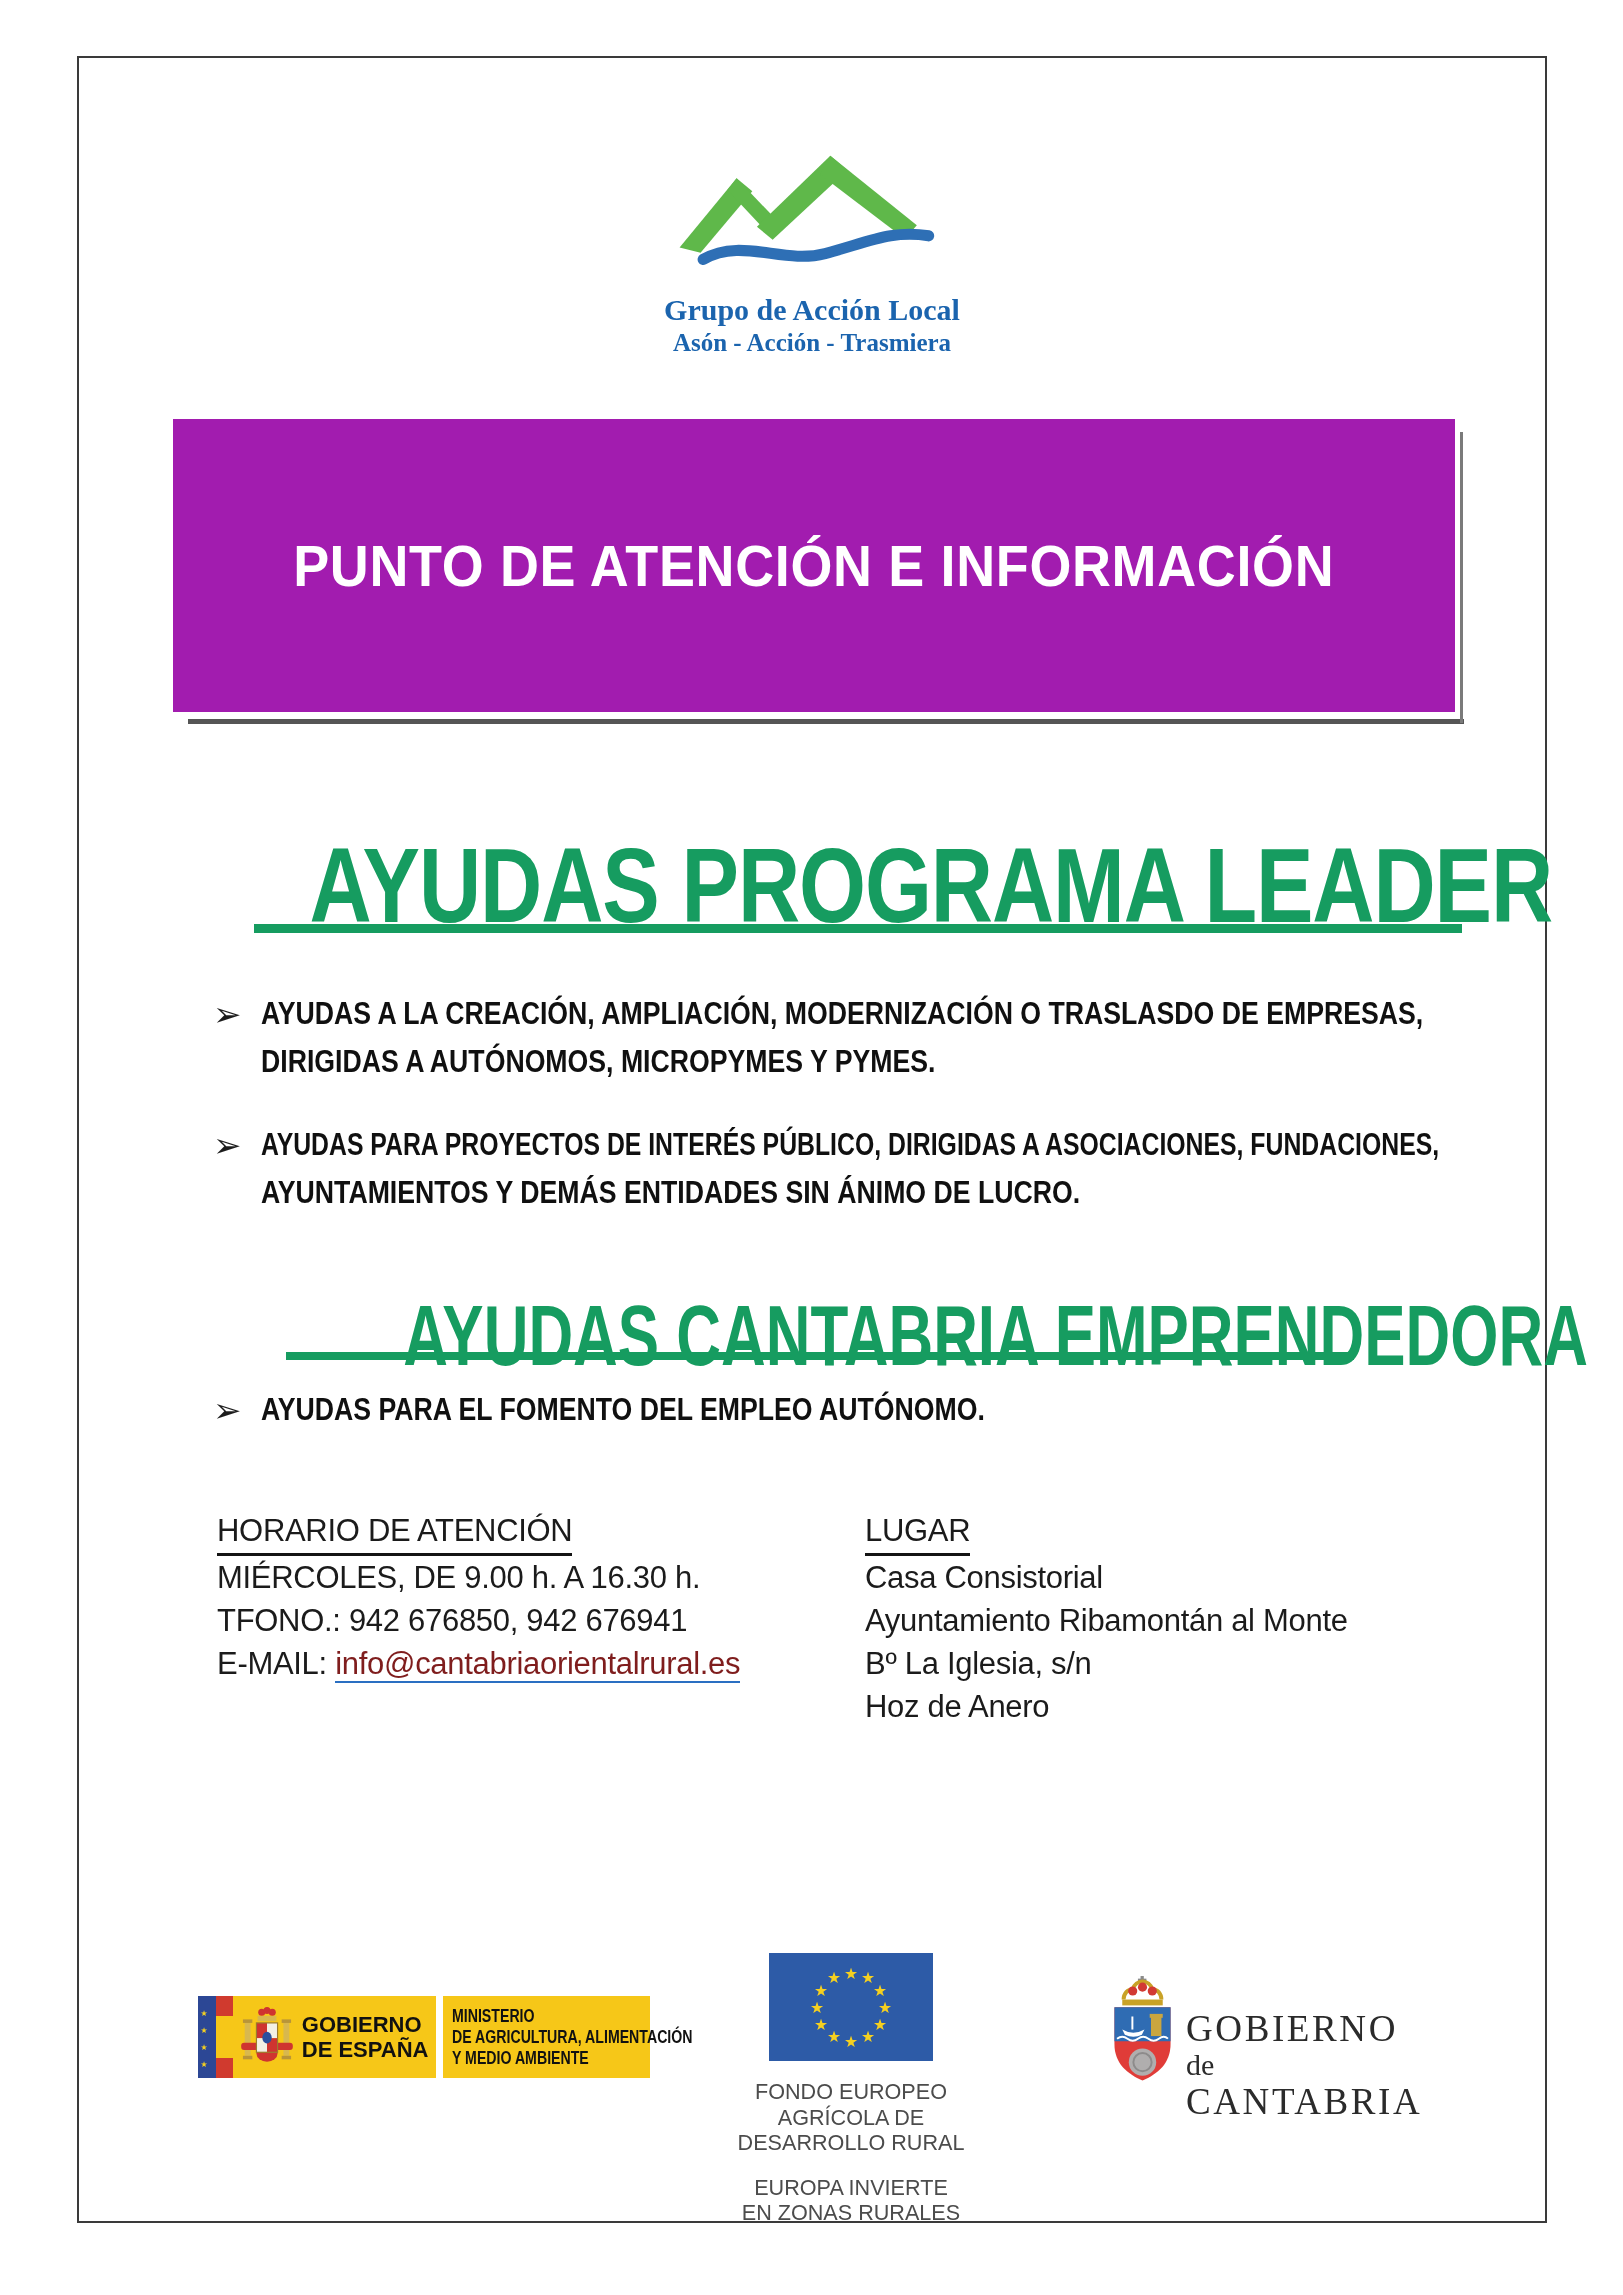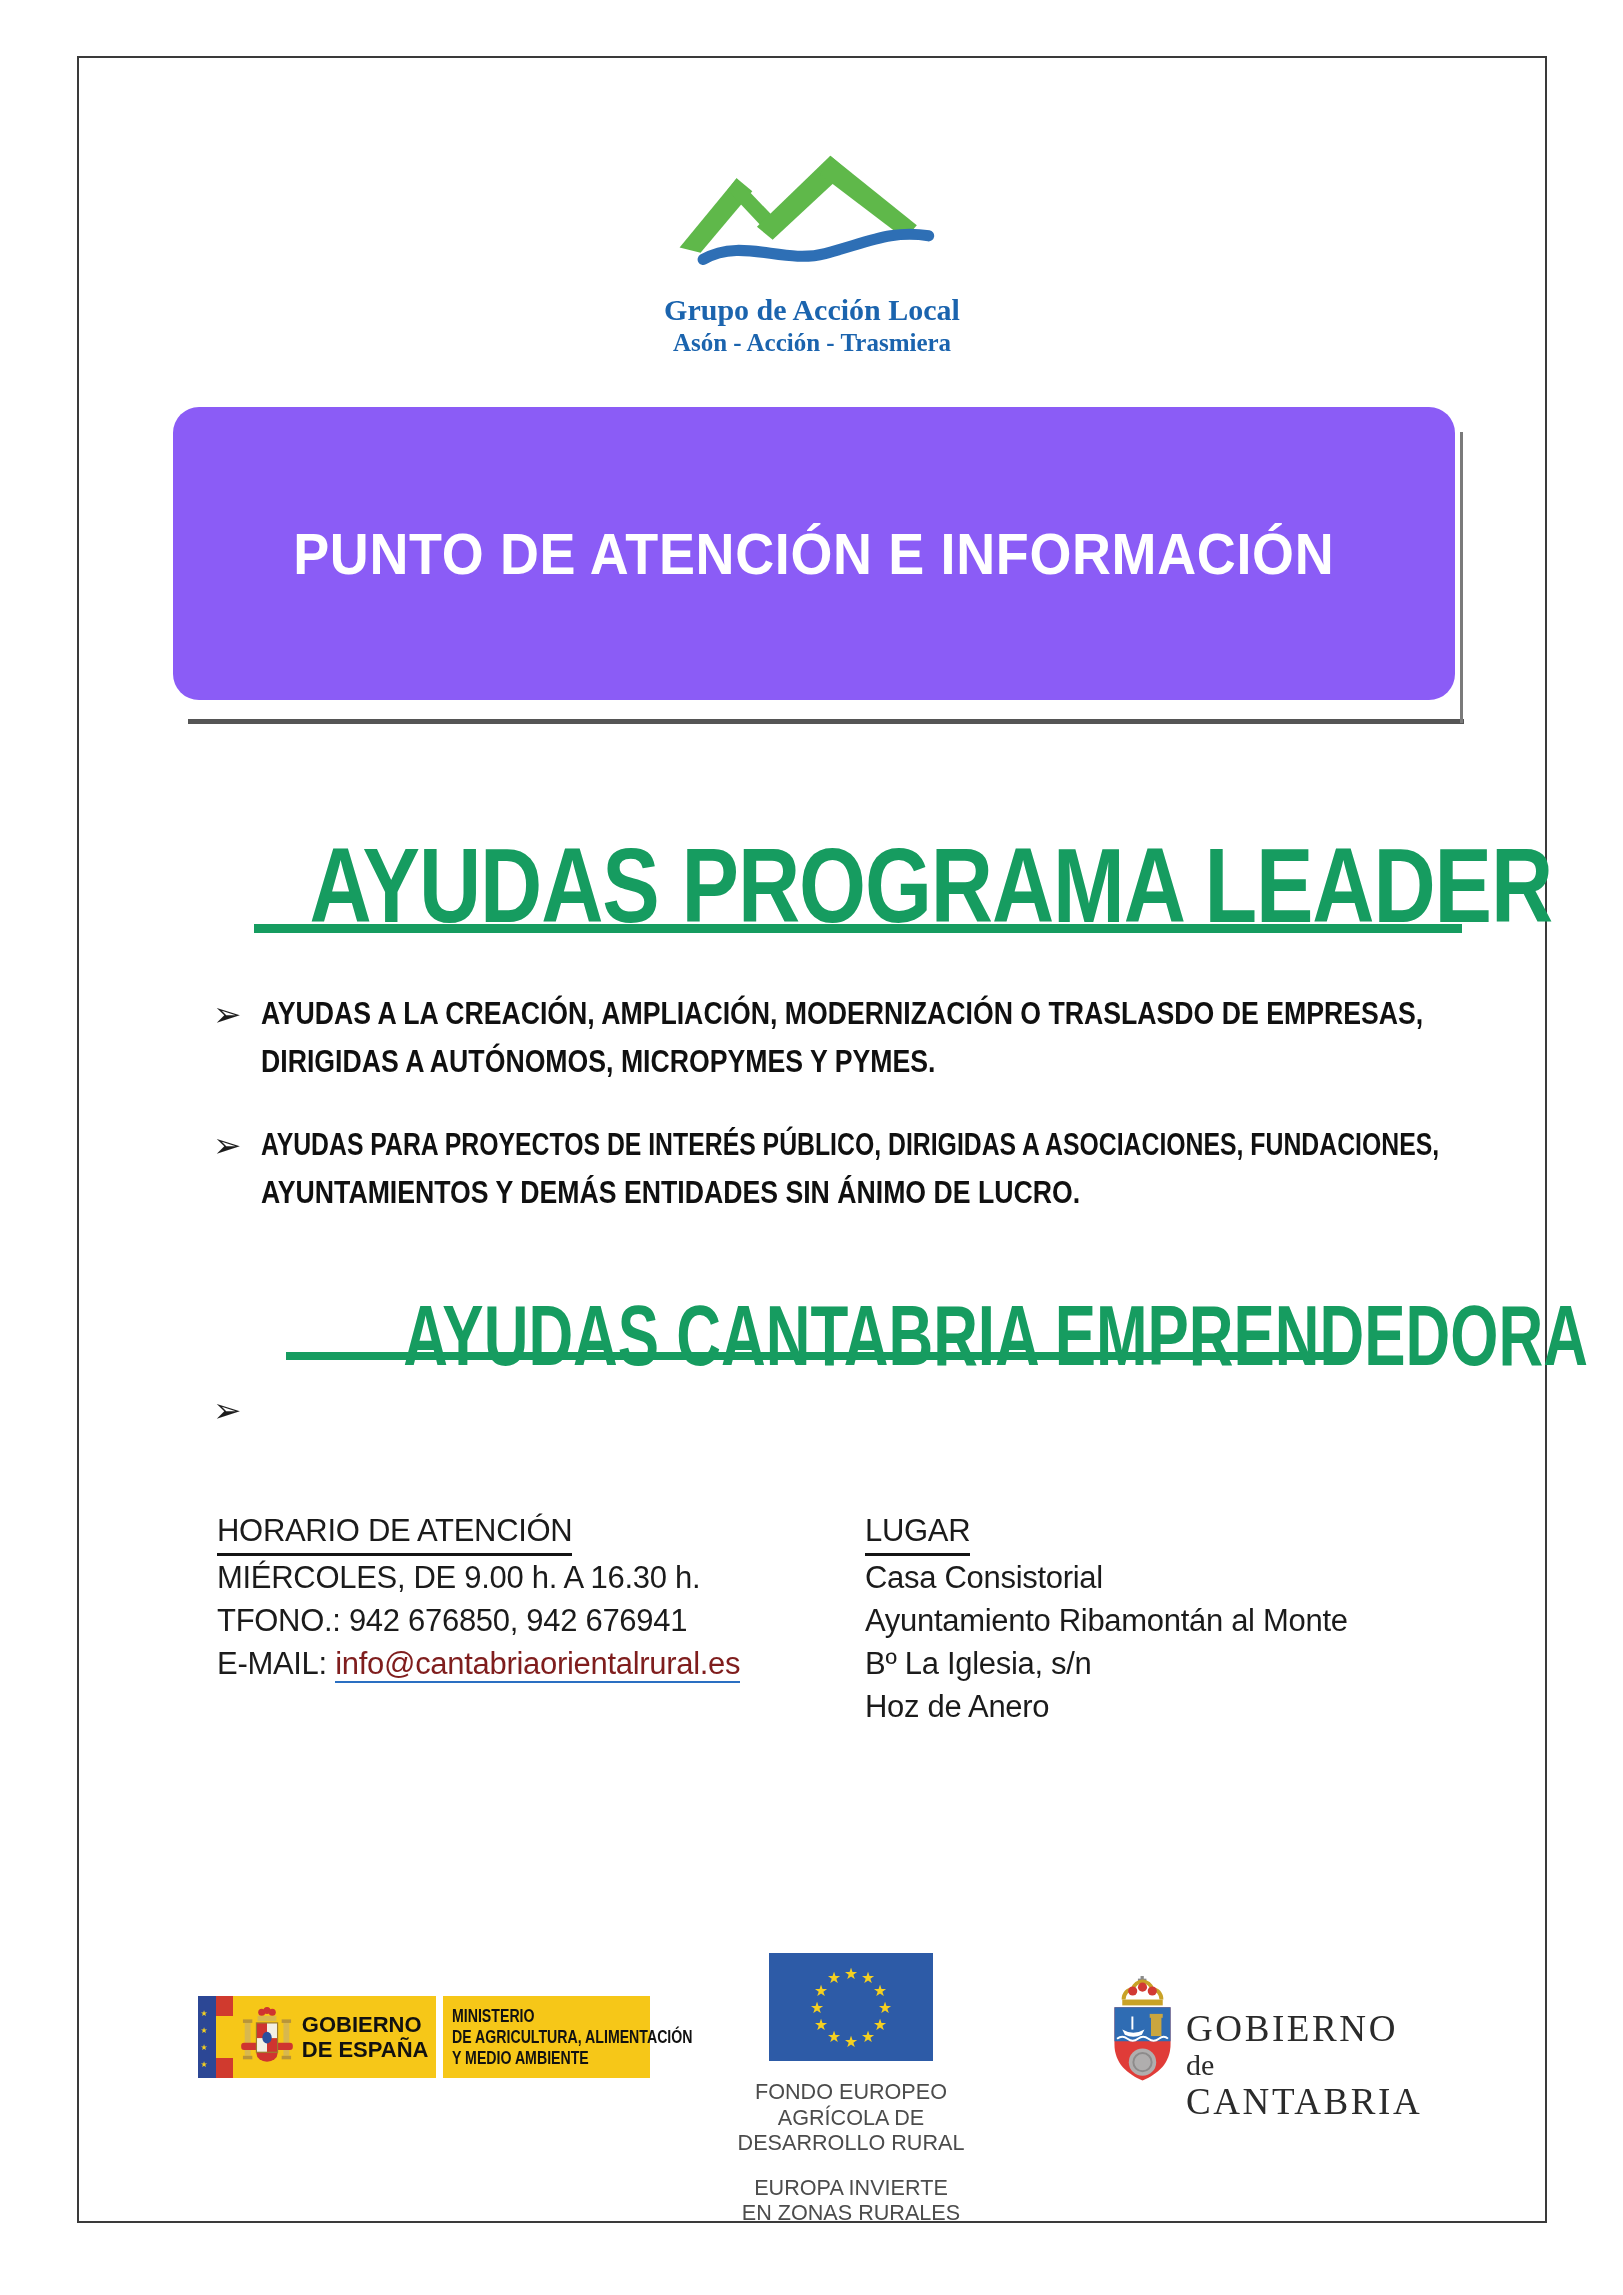--- a/index.html
+++ b/index.html
@@ -9,22 +9,22 @@
   #page-border{left:77px;top:56px;width:1466px;height:2163px;border:2px solid #3a3a3a;}
 
   
   #logo-mountains{left:673px;top:148px;width:274px;height:135px;}
   #org-name{left:609px;top:293px;width:406px;text-align:center;
             font-family:"Liberation Serif",serif;font-weight:bold;font-size:30px;color:#1b64ae;}
   #org-subtitle{left:609px;top:329px;width:406px;text-align:center;
             font-family:"Liberation Serif",serif;font-weight:bold;font-size:25px;color:#1b64ae;}
 
   
-  #banner{left:173px;top:407px;width:1282px;height:293px;background:#8b5cf6;
-          display:flex;align-items:center;justify-content:center;border-radius:26px;}
+  #banner{left:173px;top:419px;width:1282px;height:293px;background:#a21caf;
+          display:flex;align-items:center;justify-content:center;}
   #banner .t{color:#ffffff;font-weight:bold;font-size:58px;letter-spacing:0.7px;
              transform:scaleX(.93);white-space:nowrap;}
   #banner-shadow-bottom{left:188px;top:719px;width:1276px;height:4.6px;background:#555555;}
   #banner-shadow-right{left:1460px;top:432px;width:3.3px;height:291px;background:#7a7a7a;}
 
   
   .green-h{left:173px;width:1282px;text-align:center;color:#169c60;font-weight:bold;white-space:nowrap;}
   #title-leader{top:826px;font-size:105px;letter-spacing:-1.3px;}
   #title-leader span{display:inline-block;transform:scaleX(.82);}
   #title-leader-underline{left:254px;top:924px;width:1208px;height:8.5px;background:#169c60;}
@@ -125,20 +125,24 @@
     <div class="bline sx86">
       <span>AYUNTAMIENTOS Y DEMÁS ENTIDADES SIN ÁNIMO DE LUCRO.</span></div>
   </div>
 
   <div id="title-emprendedora" class="abs green-h">
     <span>AYUDAS CANTABRIA EMPRENDEDORA</span>
   </div>
   <div id="title-emprendedora-underline" class="abs"></div>
 
   <div id="bullet3-marker" class="abs marker">➢</div>
+  <div id="bullet3-lines" class="abs blines">
+    <div class="bline sx86">
+      <span>AYUDAS PARA EL FOMENTO DEL EMPLEO AUTÓNOMO.</span></div>
+  </div>
 
   <div id="contact-schedule" class="abs contact">
     <div>
       <span class="u-head">HORARIO DE ATENCIÓN</span>
     </div>
     <div>MIÉRCOLES, DE 9.00 h. A 16.30 h.</div>
     <div>TFONO.: 942 676850, 942 676941</div>
     <div>
       <span>E-MAIL: </span><a class="email" href="#">info@cantabriaorientalrural.es</a>
     </div>

